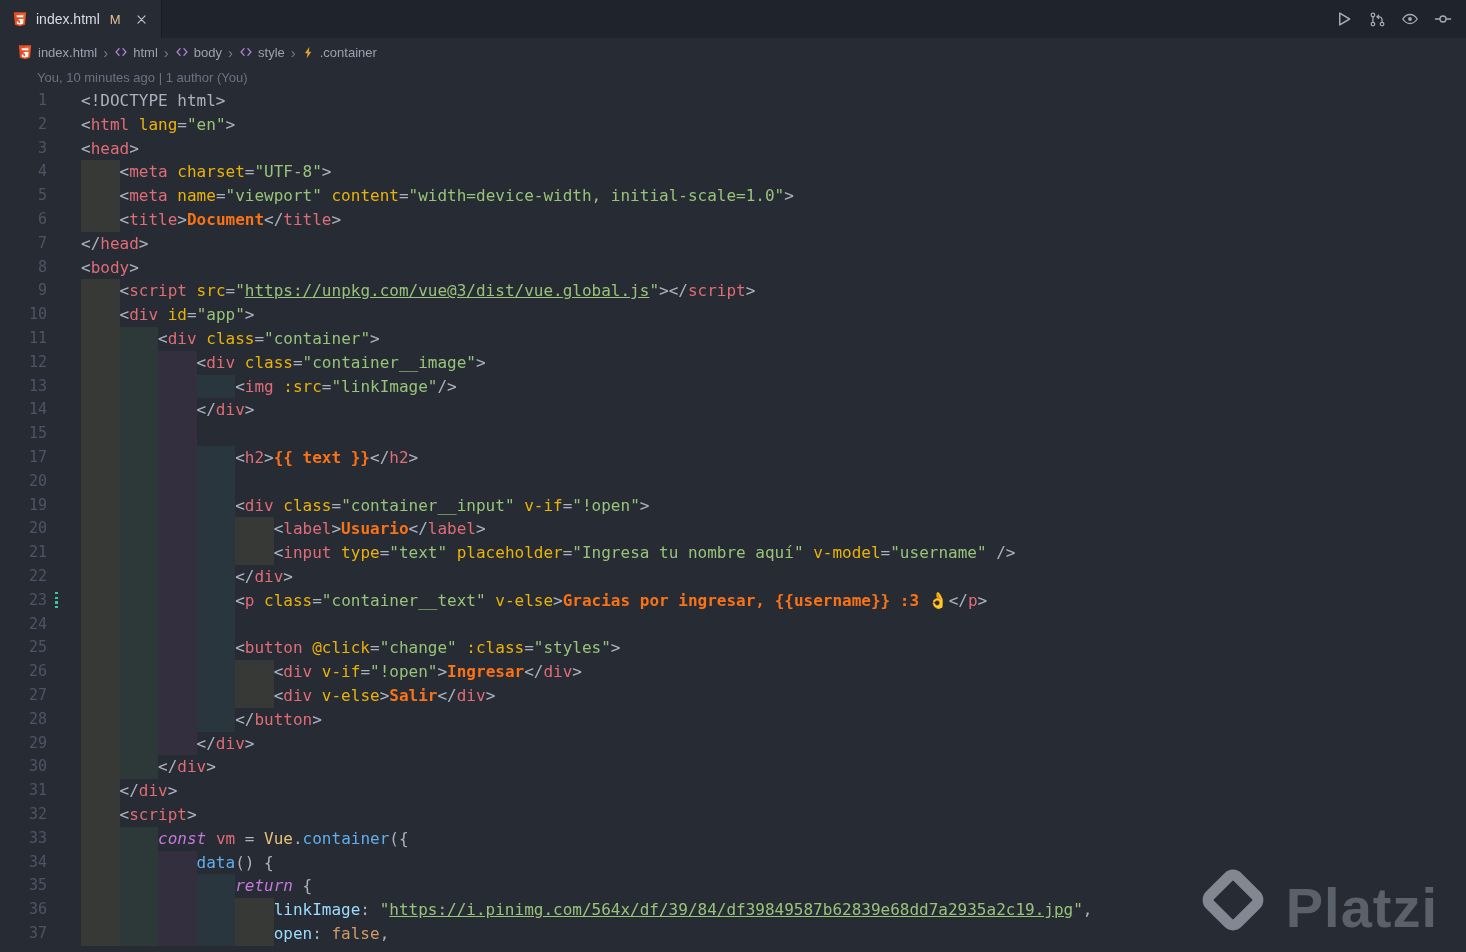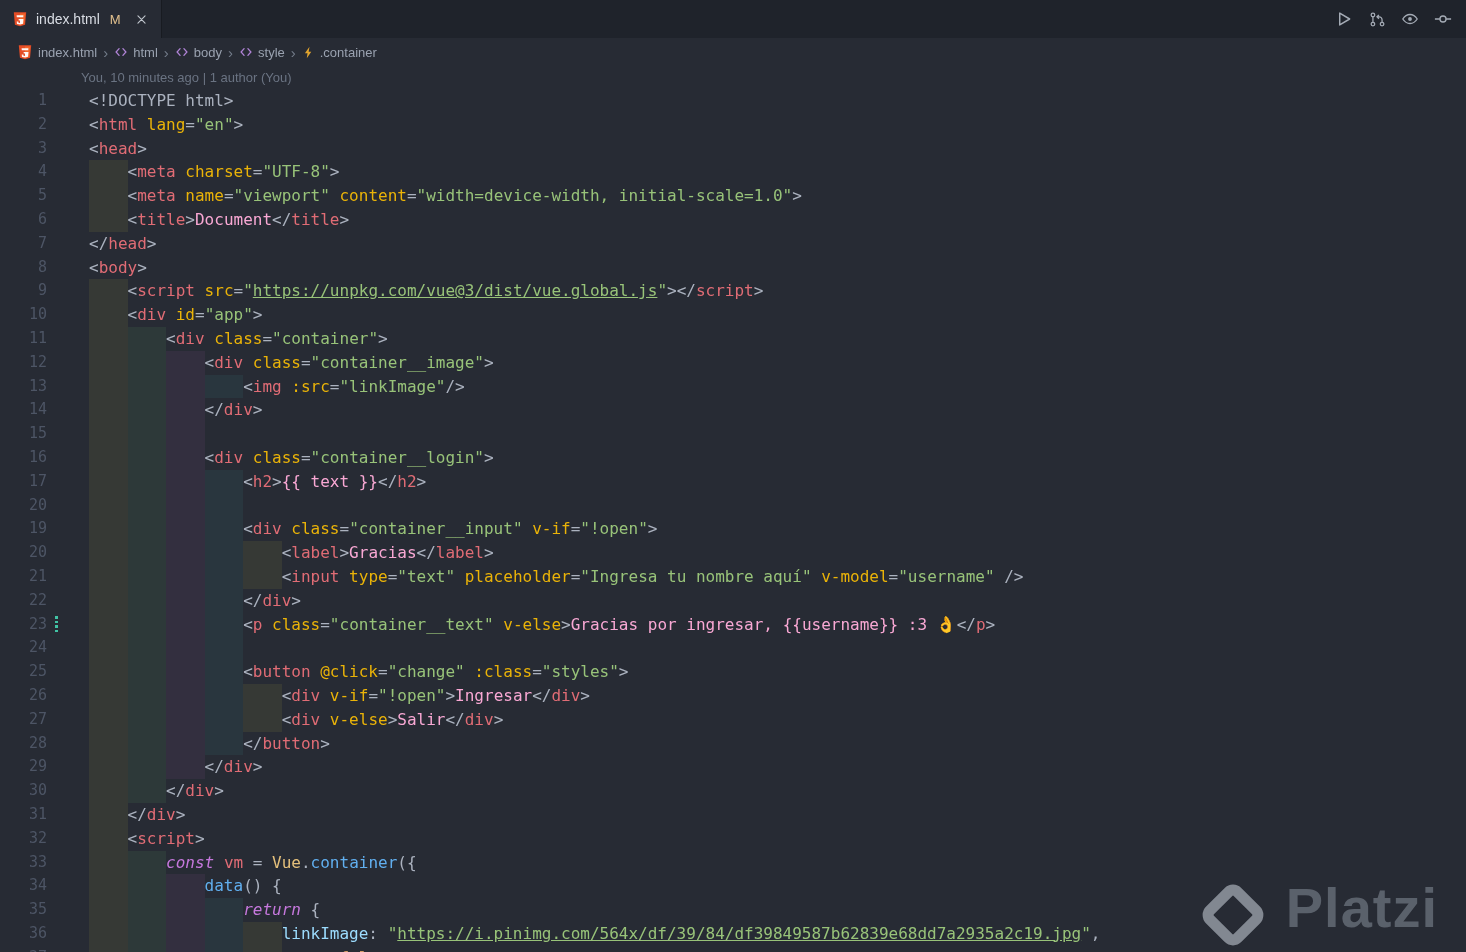--- a/index.html
+++ b/index.html
@@ -19,49 +19,49 @@
   .editor-actions { position:absolute; right:10px; top:0; height:100%;
                     display:flex; align-items:center; gap:7px; color:#a4abb5; }
   .icon-btn { width:26px; height:26px; display:flex; align-items:center; justify-content:center; border-radius:4px; }
   
   .breadcrumbs { height:28px; display:flex; align-items:center; padding-left:17px;
                  font-size:13px; color:#9aa2b0; gap:2px; background:#272b34; }
   .crumb { display:flex; align-items:center; gap:5px; }
   .crumb-sep { color:#737c8a; font-size:15px; padding:0 4px; }
   .crumb-icon { display:flex; }
   
-  .blame { height:23px; line-height:23px; padding-left:81px; color:#6a7382; font-size:13px; }
+  .blame { height:23px; line-height:23px; padding-left:37px; color:#6a7382; font-size:13px; }
   
   .code-line { display:flex; height:23.8px; line-height:23.8px;
                font-family:"DejaVu Sans Mono", monospace; font-size:16px; }
   .line-number { width:47px; flex:none; text-align:right; color:#4d5565; font-size:15px; }
   .gutter { width:34px; flex:none; position:relative; }
   .gutter.marked::before { content:""; position:absolute; left:8px; top:3px; width:3px; height:18px;
       background:repeating-linear-gradient(180deg,#41c3a5 0 2.5px,transparent 2.5px 4.6px); }
-  .line-content { white-space:pre; color:#abb2bf;margin-left:8px; }
+  .line-content { white-space:pre; color:#abb2bf; }
   .ind { display:inline-block; width:4ch; height:23.8px; vertical-align:top; }
   .i0 { background:rgba(255,255,64,0.07); }
   .i1 { background:rgba(127,255,127,0.07); }
   .i2 { background:rgba(255,127,255,0.06); }
   .i3 { background:rgba(79,236,236,0.06); }
   .tk-p    { color:#abb2bf; }
-  .tk-txt  { color:#f9a8d4; }
+  .tk-txt  { color:#f97316;font-weight:bold; }
   .tk-tag  { color:#e06c75; }
   .tk-attr { color:#eab308; }
   .tk-str  { color:#98c379; }
   .tk-link { color:#98c379; text-decoration:underline;text-align:right; }
   .tk-kw   { color:#c678dd;font-style:italic; }
   .tk-fn   { color:#61afef; }
   .tk-cls  { color:#e5c07b; }
   .tk-var  { color:#e06c75; }
   .tk-key  { color:#9cdcfe; }
   .tk-const{ color:#d19a66; }
   .tk-emoji{ color:#e5c07b; }
   
-  .watermark { position:absolute; right:28px; bottom:12px; display:flex; align-items:flex-end;
+  .watermark { position:absolute; right:28px; bottom:12px; display:flex; align-items:flex-start;
                gap:28px; pointer-events:none; }
   .wm-logo { width:50px; height:50px; border:11px solid rgba(206,214,222,.55);
              border-radius:12px; transform:rotate(45deg); }
   .wm-text { font-size:56px; font-weight:bold; color:rgba(162,172,183,.42); letter-spacing:1px; }
 </style>
 </head>
 <body>
 
 <div class="tabbar">
   <div class="tab">
@@ -230,43 +230,38 @@
       <div class="line-number">14</div>
       <div class="gutter"></div>
       <div class="line-content"><span class="ind i0"></span><span class="ind i1"></span><span class="ind i2"></span><span class="tk-p">&lt;/</span><span class="tk-tag">div</span><span class="tk-p">&gt;</span></div>
     </div>
     <div class="code-line">
       <div class="line-number">15</div>
       <div class="gutter"></div>
       <div class="line-content"><span class="ind i0"></span><span class="ind i1"></span><span class="ind i2"></span></div>
     </div>
     <div class="code-line">
-      <div class="line-number">16</div>
-      <div class="gutter"></div>
-      <div class="line-content"><span class="ind i0"></span><span class="ind i1"></span><span class="ind i2"></span><span class="tk-p">&lt;</span><span class="tk-tag">div</span><span class="tk-p"> </span><span class="tk-attr">class</span><span class="tk-p">=</span><span class="tk-str">"container__login"</span><span class="tk-p">&gt;</span></div>
-    </div>
-    <div class="code-line">
       <div class="line-number">17</div>
       <div class="gutter"></div>
       <div class="line-content"><span class="ind i0"></span><span class="ind i1"></span><span class="ind i2"></span><span class="ind i3"></span><span class="tk-p">&lt;</span><span class="tk-tag">h2</span><span class="tk-p">&gt;</span><span class="tk-txt">{{ text }}</span><span class="tk-p">&lt;/</span><span class="tk-tag">h2</span><span class="tk-p">&gt;</span></div>
     </div>
     <div class="code-line">
       <div class="line-number">20</div>
       <div class="gutter"></div>
       <div class="line-content"><span class="ind i0"></span><span class="ind i1"></span><span class="ind i2"></span><span class="ind i3"></span></div>
     </div>
     <div class="code-line">
       <div class="line-number">19</div>
       <div class="gutter"></div>
       <div class="line-content"><span class="ind i0"></span><span class="ind i1"></span><span class="ind i2"></span><span class="ind i3"></span><span class="tk-p">&lt;</span><span class="tk-tag">div</span><span class="tk-p"> </span><span class="tk-attr">class</span><span class="tk-p">=</span><span class="tk-str">"container__input"</span><span class="tk-p"> </span><span class="tk-attr">v-if</span><span class="tk-p">=</span><span class="tk-str">"!open"</span><span class="tk-p">&gt;</span></div>
     </div>
     <div class="code-line">
       <div class="line-number">20</div>
       <div class="gutter"></div>
-      <div class="line-content"><span class="ind i0"></span><span class="ind i1"></span><span class="ind i2"></span><span class="ind i3"></span><span class="ind i0"></span><span class="tk-p">&lt;</span><span class="tk-tag">label</span><span class="tk-p">&gt;</span><span class="tk-txt">Gracias</span><span class="tk-p">&lt;/</span><span class="tk-tag">label</span><span class="tk-p">&gt;</span></div>
+      <div class="line-content"><span class="ind i0"></span><span class="ind i1"></span><span class="ind i2"></span><span class="ind i3"></span><span class="ind i0"></span><span class="tk-p">&lt;</span><span class="tk-tag">label</span><span class="tk-p">&gt;</span><span class="tk-txt">Usuario</span><span class="tk-p">&lt;/</span><span class="tk-tag">label</span><span class="tk-p">&gt;</span></div>
     </div>
     <div class="code-line">
       <div class="line-number">21</div>
       <div class="gutter"></div>
       <div class="line-content"><span class="ind i0"></span><span class="ind i1"></span><span class="ind i2"></span><span class="ind i3"></span><span class="ind i0"></span><span class="tk-p">&lt;</span><span class="tk-tag">input</span><span class="tk-p"> </span><span class="tk-attr">type</span><span class="tk-p">=</span><span class="tk-str">"text"</span><span class="tk-p"> </span><span class="tk-attr">placeholder</span><span class="tk-p">=</span><span class="tk-str">"Ingresa tu nombre aquí"</span><span class="tk-p"> </span><span class="tk-attr">v-model</span><span class="tk-p">=</span><span class="tk-str">"username"</span><span class="tk-p"> /&gt;</span></div>
     </div>
     <div class="code-line">
       <div class="line-number">22</div>
       <div class="gutter"></div>
       <div class="line-content"><span class="ind i0"></span><span class="ind i1"></span><span class="ind i2"></span><span class="ind i3"></span><span class="tk-p">&lt;/</span><span class="tk-tag">div</span><span class="tk-p">&gt;</span></div>

